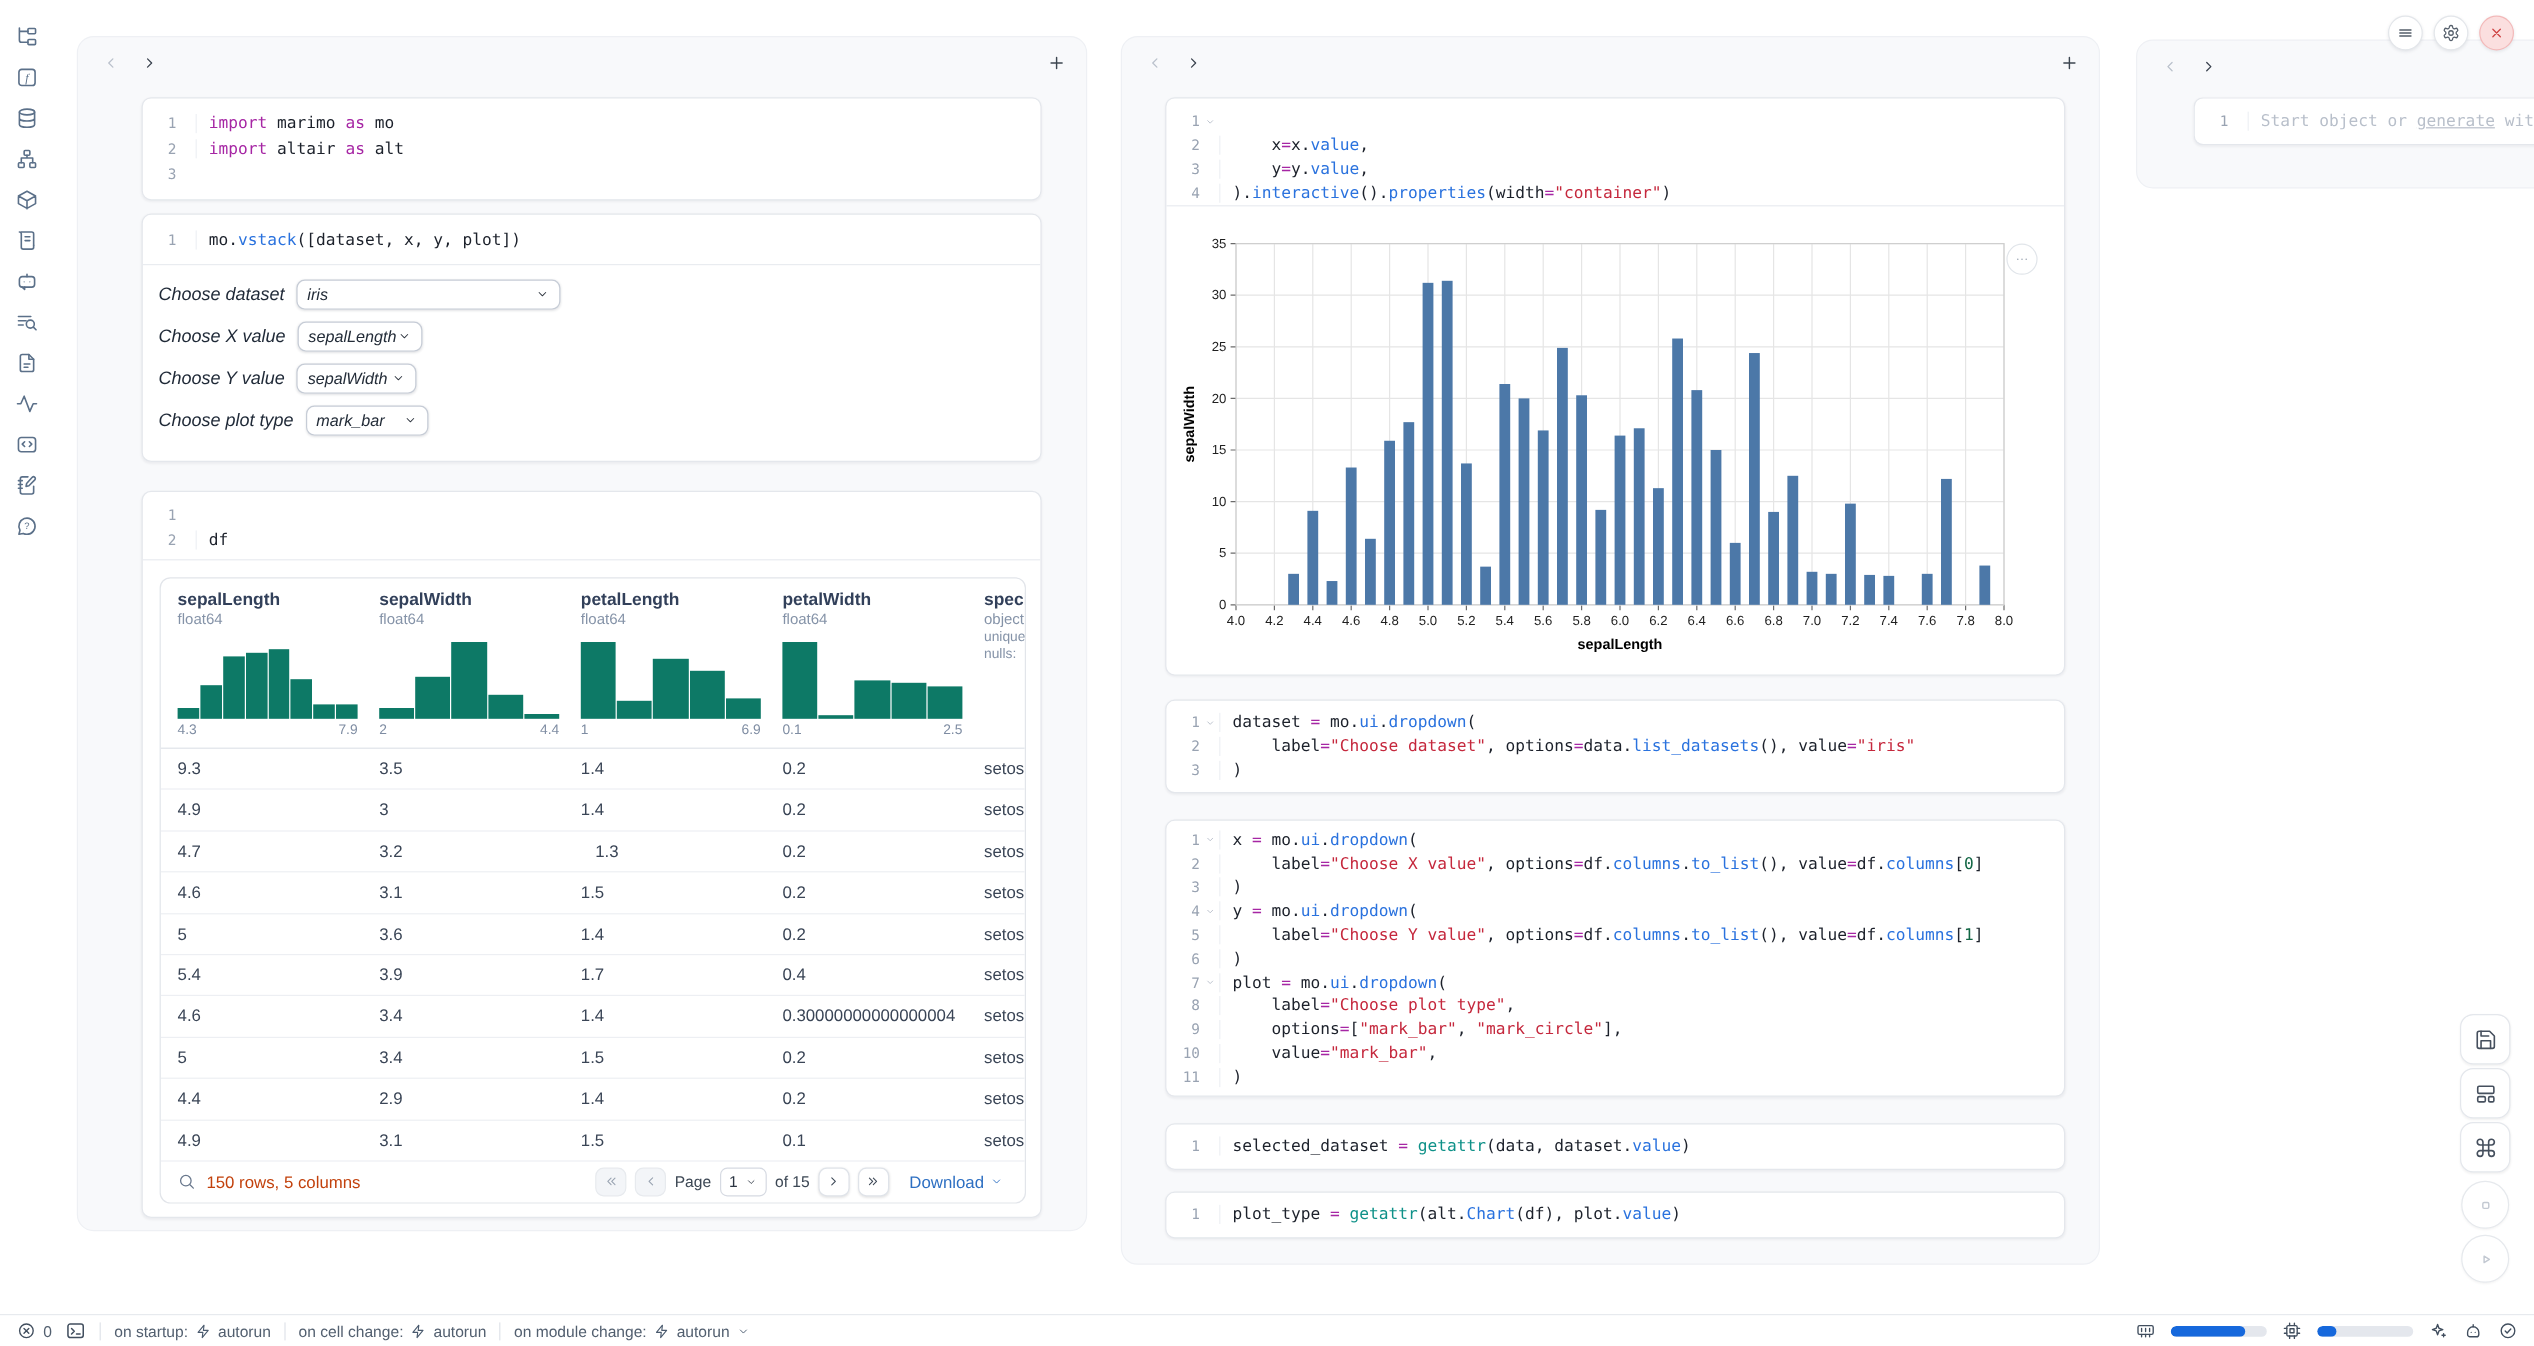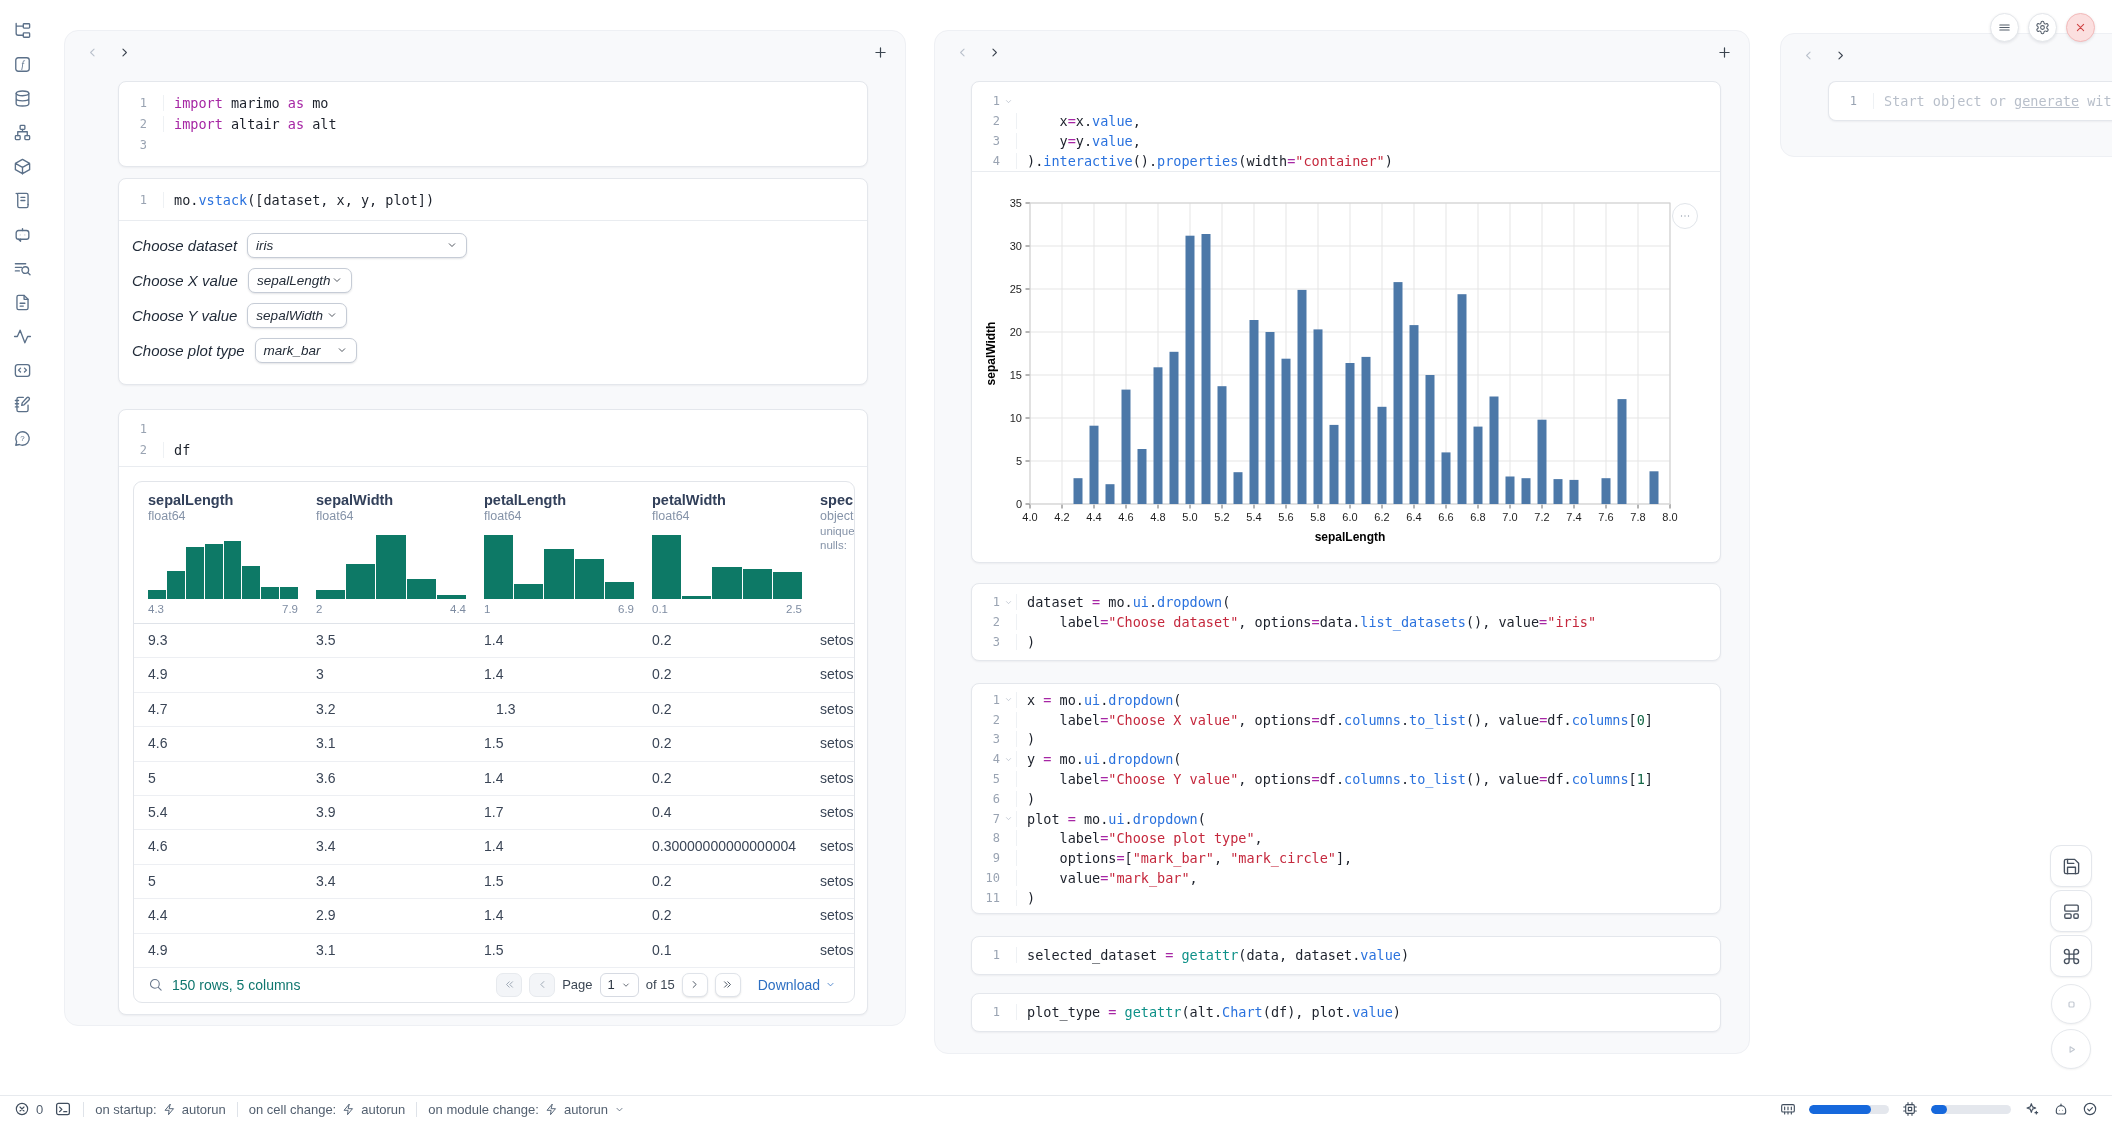--- a/index.html
+++ b/index.html
@@ -54,21 +54,21 @@
   .t-name{font-size:14.5px;font-weight:bold;color:#32405a;}
   .t-type{font-size:12.5px;color:#8593a8;margin-top:1px;}
   .t-hist{display:flex;align-items:flex-end;gap:1px;width:150px;height:64px;margin-top:12px;}
   .t-hist i{flex:1;display:block;}
   .t-minmax{display:flex;justify-content:space-between;width:150px;font-size:11.5px;color:#7e8ca2;margin-top:4px;}
   .t-meta{font-size:11.5px;color:#8593a8;margin-top:2px;}
   .t-meta:first-of-type{margin-top:13px;}
   .t-row{position:relative;height:33.4px;border-bottom:1px solid #edeff3;}
   .t-cell{position:absolute;top:0;width:160px;line-height:33.4px;font-size:14px;color:#3a4556;white-space:nowrap;overflow:hidden;}
   .t-foot{flex:1;display:flex;align-items:center;justify-content:space-between;padding:0 18px 0 14px;}
-  .tf-left{display:flex;align-items:center;gap:9px;font-size:14px;color:#0f766e;}
+  .tf-left{display:flex;align-items:center;gap:9px;font-size:14px;color:#c2410c;}
   .tf-left .ic{width:15px;height:15px;color:#68778c;}
   .tf-right{display:flex;align-items:center;gap:7px;}
   .pg-btn{width:26px;height:24px;border-radius:7px;display:flex;align-items:center;justify-content:center;box-sizing:border-box;}
   .pg-btn .ic{width:13px;height:13px;}
   .pg-muted{background:#f3f5f8;border:1px solid #e7eaee;color:#99a3b1;}
   .pg-active{background:#fff;border:1px solid #dfe3e9;box-shadow:0 1px 2px rgba(0,0,0,.10);color:#3f4a58;}
   .pg-label{font-size:13px;color:#3c4754;}
   .pg-select{display:inline-flex;align-items:center;gap:6px;border:1px solid #d6dae2;border-radius:6px;height:22px;padding:0 7px;font-size:13px;background:#fff;color:#2c3542;}
   .pg-select .ic{width:10px;height:10px;}
   .download{color:#2d6fc2;display:inline-flex;gap:5px;align-items:center;font-size:14px;margin-left:10px;}

